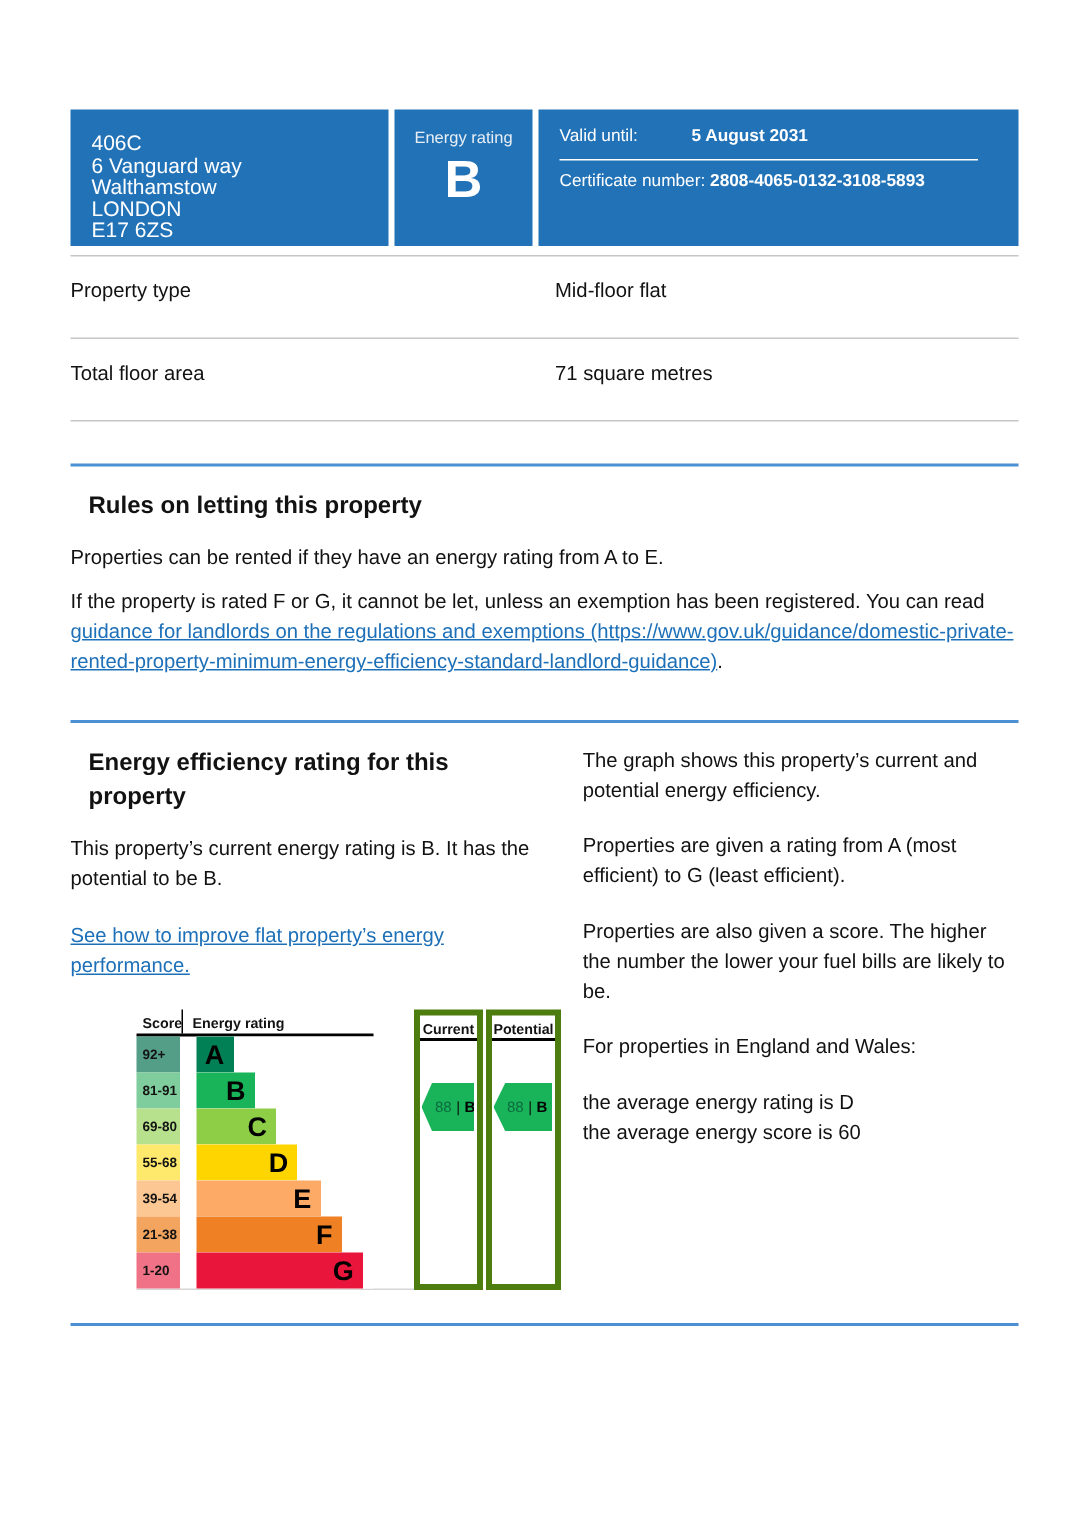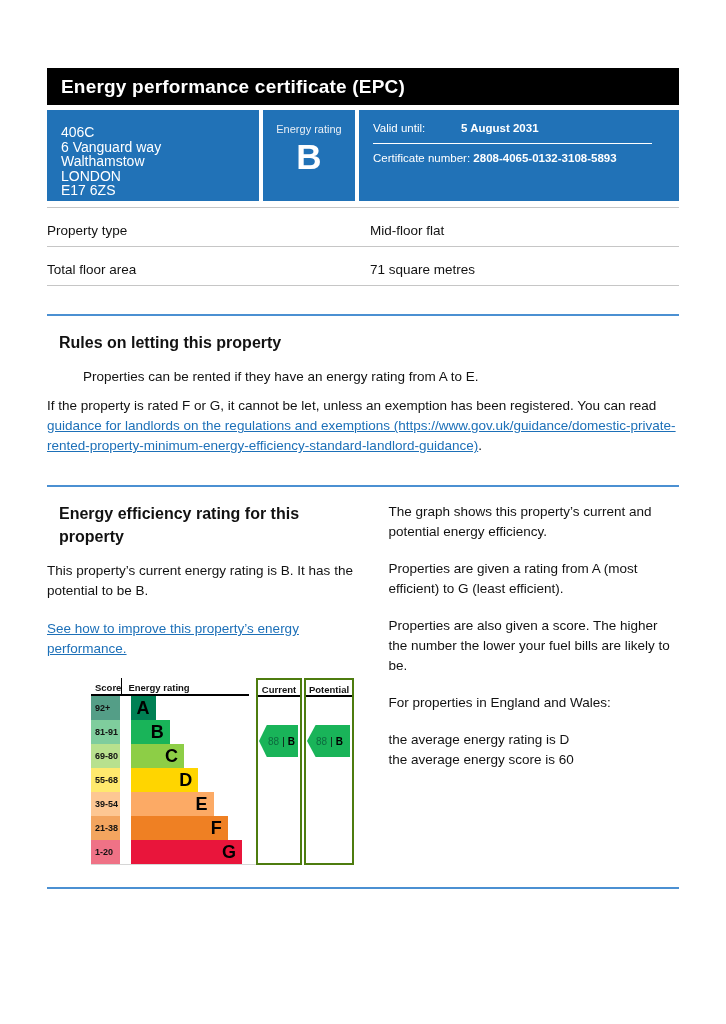--- a/index.html
+++ b/index.html
@@ -28,32 +28,32 @@
   .ratingcell .big{font-size:35px;font-weight:bold;line-height:40px;margin-top:2px;}
   .validity{flex:1;padding:12px 14px 0 14px;font-size:11.5px;}
   .validity .row1{display:flex;padding-bottom:9px;}
   .validity .row1 .vlabel{width:88px;}
   .validity .vdiv{border-bottom:1px solid #fff;margin-right:13px;}
   .validity .row2{padding-top:8px;}
   .validity b{font-weight:bold;}
 
   
   .facts{margin-top:6px;}
-  .facts .frow{display:flex;border-bottom:1px solid var(--hairline);padding:15px 0 8px 0;font-size:13.5px;}
+  .facts .frow{display:flex;border-bottom:1px solid var(--hairline);padding:15px 0 24px 0;font-size:13.5px;}
   .facts .frow:first-child{border-top:1px solid var(--hairline);}
   .facts .flabel{width:323px;}
   .divider{height:2px;background:var(--divider-blue);}
   .div1{margin-top:28px;}
   .div2{margin-top:29px;}
   .div3{margin-top:22px;}
 
   h2{font-size:16px;font-weight:bold;line-height:23px;margin-left:12px;}
   .rules h2{margin-top:15px;}
   p.body{font-size:13.5px;line-height:20px;}
-  .rules .p1{margin-top:13px;margin-left:36px;}
+  .rules .p1{margin-top:13px;}
   .rules .p2{margin-top:9px;width:632px;}
   a{color:var(--link-blue);}
 
   .cols{display:flex;margin-top:15px;}
   .col-left{width:318px;}
   .col-right{width:292px;margin-left:25px;}
   .col-left .p1{margin-top:13px;}
   .col-left .improve{display:inline-block;margin-top:18px;font-size:13.5px;line-height:20px;}
   .col-right p.body{margin-bottom:9px;line-height:20px;}
   .col-right .lines p{margin-bottom:0;}
@@ -64,39 +64,38 @@
   .epc-left{width:202px;padding-left:44px;}
   .epc-header{display:flex;height:18px;border-bottom:2px solid #000;font-size:9.5px;font-weight:bold;}
   .epc-header .h-score{width:37px;padding:4px 0 0 4px;border-right:1px solid #000;}
   .epc-header .h-rating{width:158px;padding:4px 0 0 6px;}
   .epc-row{display:flex;height:24px;gap:11px;}
   .epc-score{width:37px;font-size:9px;font-weight:bold;display:flex;align-items:center;padding-left:4px;}
   .epc-barzone{width:158px;background:#fff;}
   .epc-bar{height:24px;display:flex;align-items:center;justify-content:flex-end;
     padding-right:6px;font-size:18px;font-weight:bold;color:#000;}
   .epc-bottomline{border-bottom:1px solid #d6d6d6;width:202px;}
-  .epc-sidecol{position:absolute;top:0;bottom:0;border:2px solid #4d7c0f;background:#fff;}
+  .epc-sidecol{position:absolute;top:0;bottom:0;border:4px solid #4d7c0f;background:#fff;margin-left:20px;}
   .epc-cur{left:209px;width:46px;}
   .epc-pot{left:257px;width:50px;}
   .epc-sidecol .h{height:17px;border-bottom:2px solid #000;text-align:center;
     font-size:9.5px;font-weight:bold;padding-top:4px;}
   .epc-arrow{position:absolute;left:1px;right:2px;height:32px;display:flex;align-items:center;
     clip-path:polygon(0 50%,20% 0,100% 0,100% 100%,20% 100%);
     font-size:10px;padding-left:9px;}
   .arrow-score{color:#0d6b3f;}
   .arrow-sep{color:#111;margin:0 3px;}
   .arrow-band{color:#000;font-weight:bold;}
 </style>
 </head>
 <body>
 
 <div class="page">
   <div class="content">
 
-    <div class="titlebar">Energy performance certificate (EPC)</div>
 
     <div class="summary">
       <div class="cell addr">
         <span style="display:block">406C</span>
         <span style="display:block">6 Vanguard way</span>
         <span style="display:block">Walthamstow</span>
         <span style="display:block">LONDON</span>
         <span style="display:block">E17 6ZS</span>
       </div>
       <div class="cell ratingcell">
@@ -134,21 +133,21 @@
       <p class="body p1">Properties can be rented if they have an energy rating from A to E.</p>
       <p class="body p2"><span>If the property is rated F or G, it cannot be let, unless an exemption has been registered. You can read </span><a href="#">guidance for landlords on the regulations and exemptions (https://www.gov.uk/guidance/domestic-private-rented-property-minimum-energy-efficiency-standard-landlord-guidance)</a><span>.</span></p>
     </div>
 
     <div class="divider div2"></div>
 
     <div class="cols">
       <div class="col-left">
         <h2>Energy efficiency rating for this property</h2>
         <p class="body p1">This property’s current energy rating is B. It has the potential to be B.</p>
-        <a href="#" class="improve">See how to improve this property’s energy performance.</a>
+        <a href="#" class="improve">See how to improve flat property’s energy performance.</a>
 
         <div class="epc">
           <div class="epc-left">
             <div class="epc-header">
               <div class="h-score">Score</div>
               <div class="h-rating">Energy rating</div>
             </div>
             <div class="epc-row">
               <div class="epc-score" style="background: rgb(84, 158, 135);">92+</div>
               <div class="epc-barzone">

